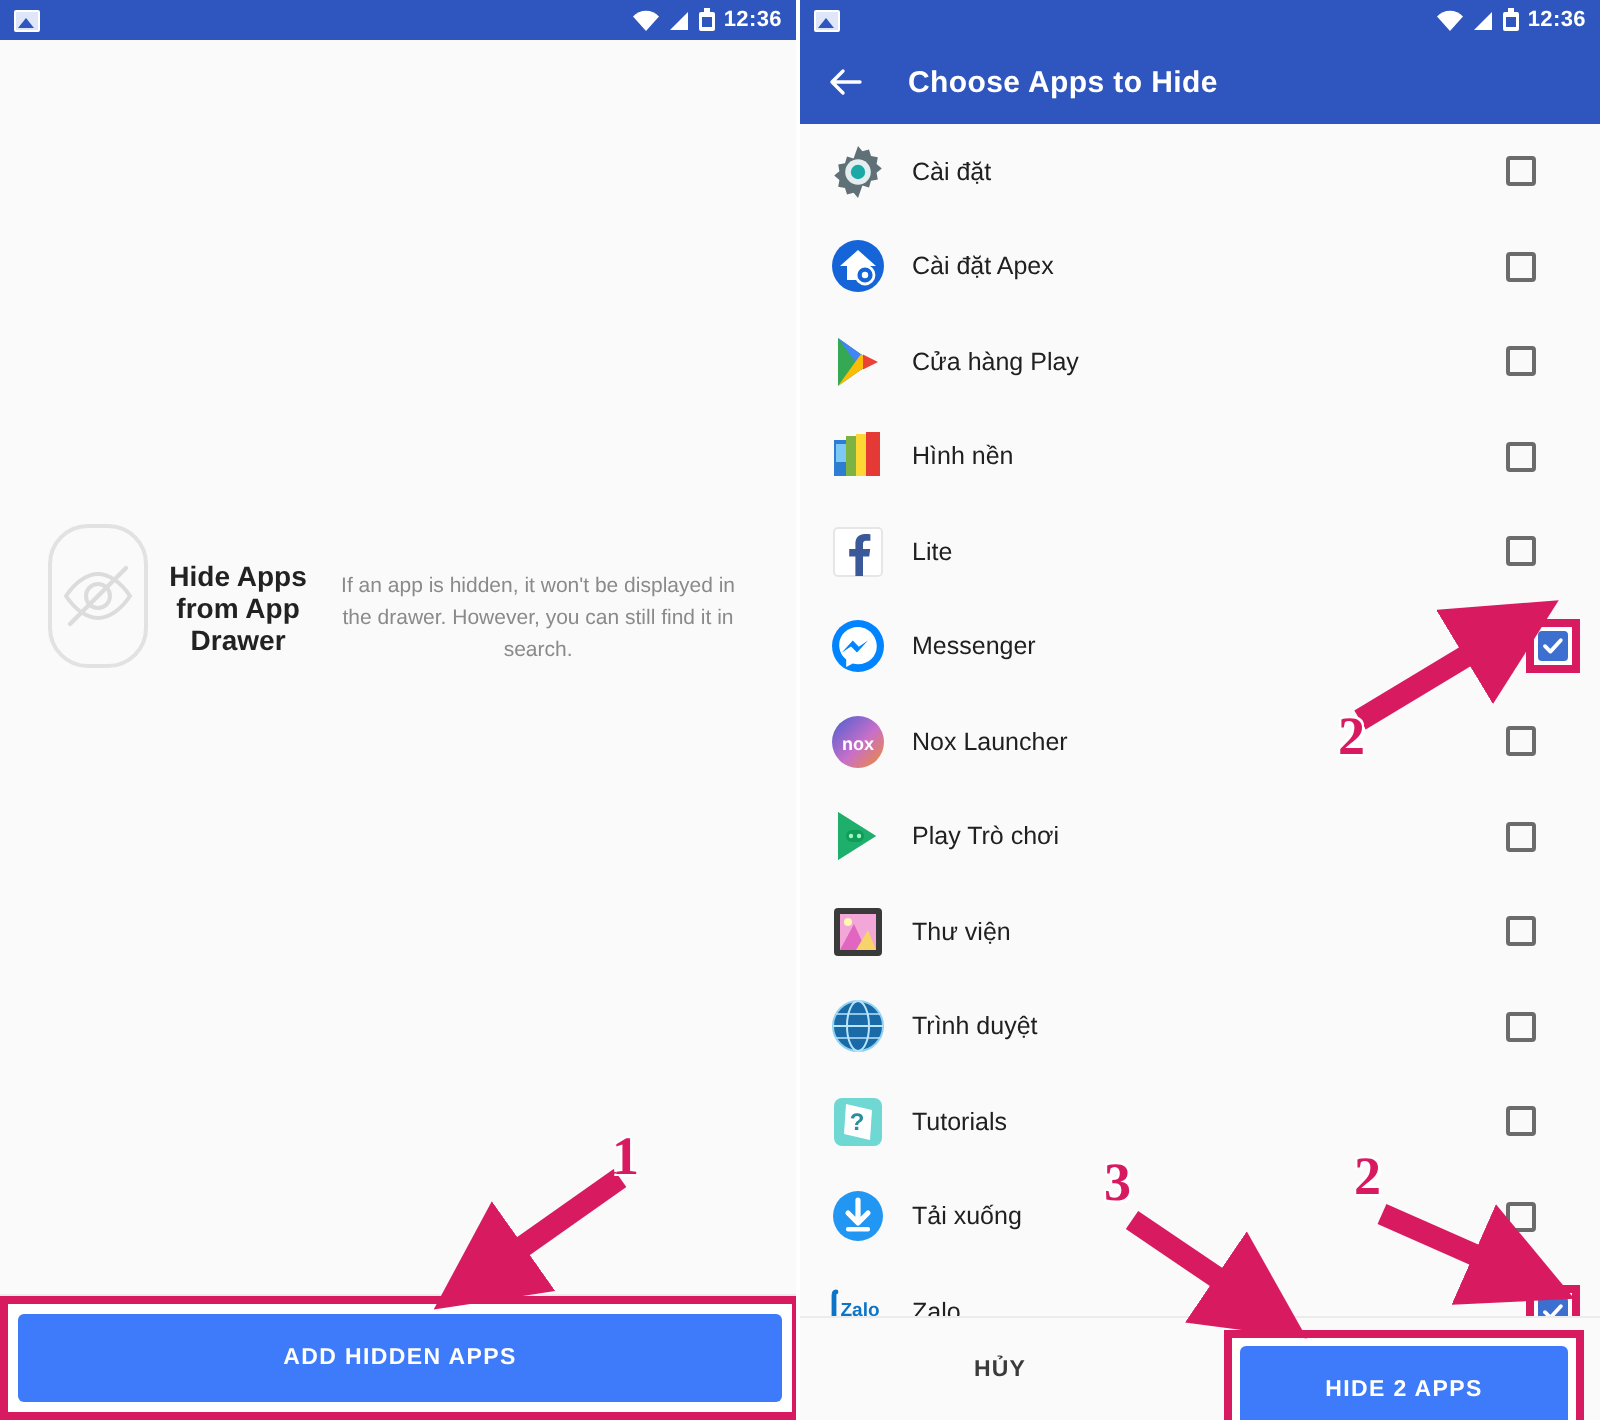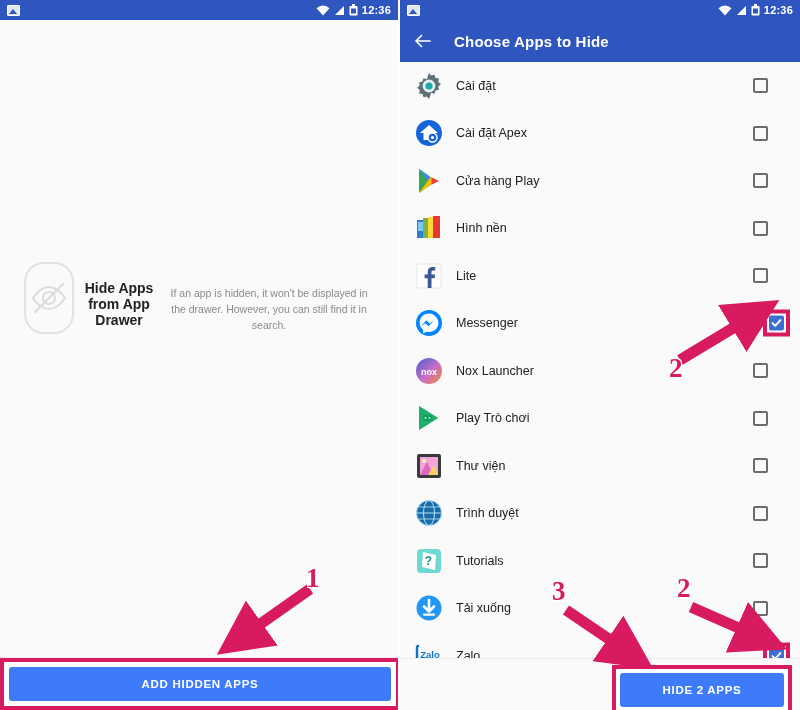--- a/index.html
+++ b/index.html
@@ -52,21 +52,21 @@
   .empty-sub { font-size: 10.5px; color:#8a8a8a; text-align:center; line-height: 1.55; max-width: 330px; }
 
   
   .bottom-wrap {
     position:absolute; left:0; bottom:0; width:400px; background:#fafafa;
     border-top: 1px solid #ececec;
   }
   .hl-box { border: 4px solid #d81b60; padding: 5px; background: #ffffff; }
   .btn-primary {
     display:flex; align-items:center; justify-content:center;
-    background:#3d7bfb; color:#ffffff; height: 34px; border-radius: 3px;
+    background:#3d7bfb; color:#ffffff; height: 44px; border-radius: 3px;
     font-size: 11.5px; font-weight: bold; letter-spacing: .7px; cursor:pointer;text-align:center;
   }
 
   
   .list {
     height: 596px; background:#fafafa; overflow:hidden;
   }
   .row {
     height: 47.5px; display:flex; align-items:center; padding: 0 32px 0 14px;
     background:#fafafa; position: relative;
@@ -366,20 +366,21 @@
             <div class="cb checked">
               <svg width="11" height="11" viewBox="0 0 11 11">
                 <path d="M1.5 5.6 L4.2 8.3 L9.4 2.6" stroke="#ffffff" stroke-width="1.9" fill="none" stroke-linecap="round" stroke-linejoin="round"></path>
               </svg>
             </div>
           </div>
         </div>
       </div>
 
     <div class="actionbar">
+      <div class="btn-flat">HỦY</div>
       <div class="hide-hl">
         <div class="btn-primary">HIDE 2 APPS</div>
       </div>
     </div>
 
     <div class="anno" style="left:265px; top:305px;">
       <svg width="110" height="70" viewBox="0 0 110 70">
         <defs>
           <marker id="ah2" markerWidth="5" markerHeight="5" refX="2.2" refY="2.5" orient="auto">
             <path d="M0,0 L5,2.5 L0,5 Z" fill="#d81b60"></path>

